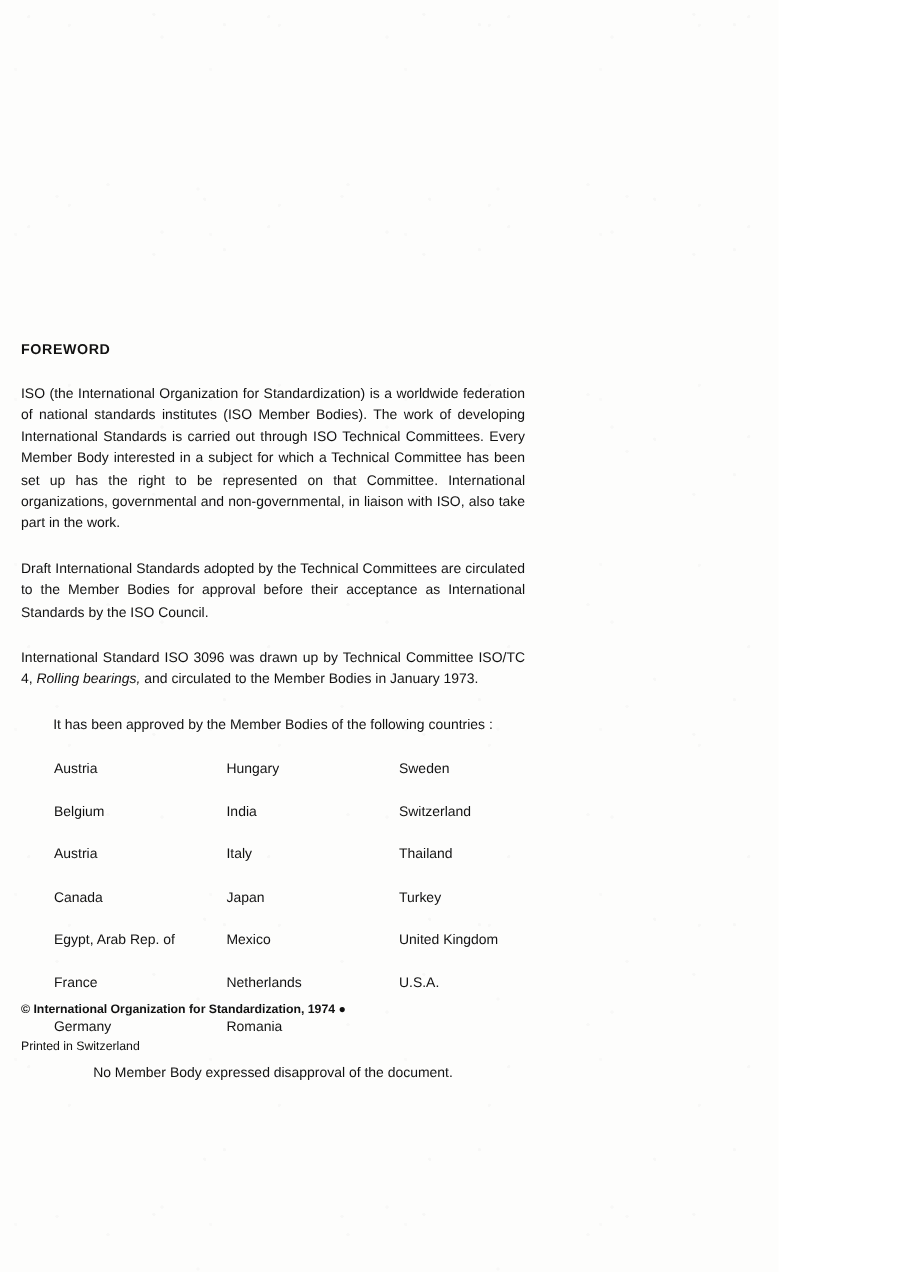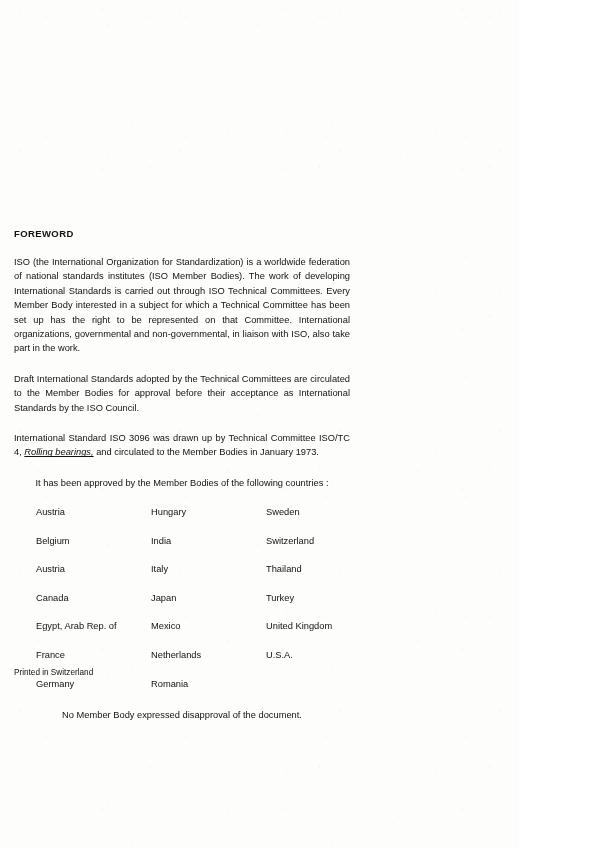--- a/index.html
+++ b/index.html
@@ -61,21 +61,20 @@
     font-size: 9.3px;
     line-height: 1.55;
     text-align: justify;
     margin: 0 16px 16px 0;
   }
   p.para.last-left {
     text-align: center;
   }
   .italic {
     font-style: italic;
-    text-decoration: underline;
   }
   .countries {
     margin: 6px 0 18px 0;
     padding-left: 22px;
     display: grid;
     grid-template-columns: 115px 115px auto;
     row-gap: 16px;
     font-size: 9.3px;
     line-height: 1.35;
   }
@@ -144,16 +143,17 @@
       <span>Romania</span>
       <span></span>
     </div>
 
 
     <p class="para last-left">No Member Body expressed disapproval of the document.</p>
 
   </div>
 
   <div class="footer">
+    <div class="copyright">© International Organization for Standardization, 1974 ●</div>
     <div class="printed">Printed in Switzerland</div>
   </div>
 
 </div>
 
 </body></html>

